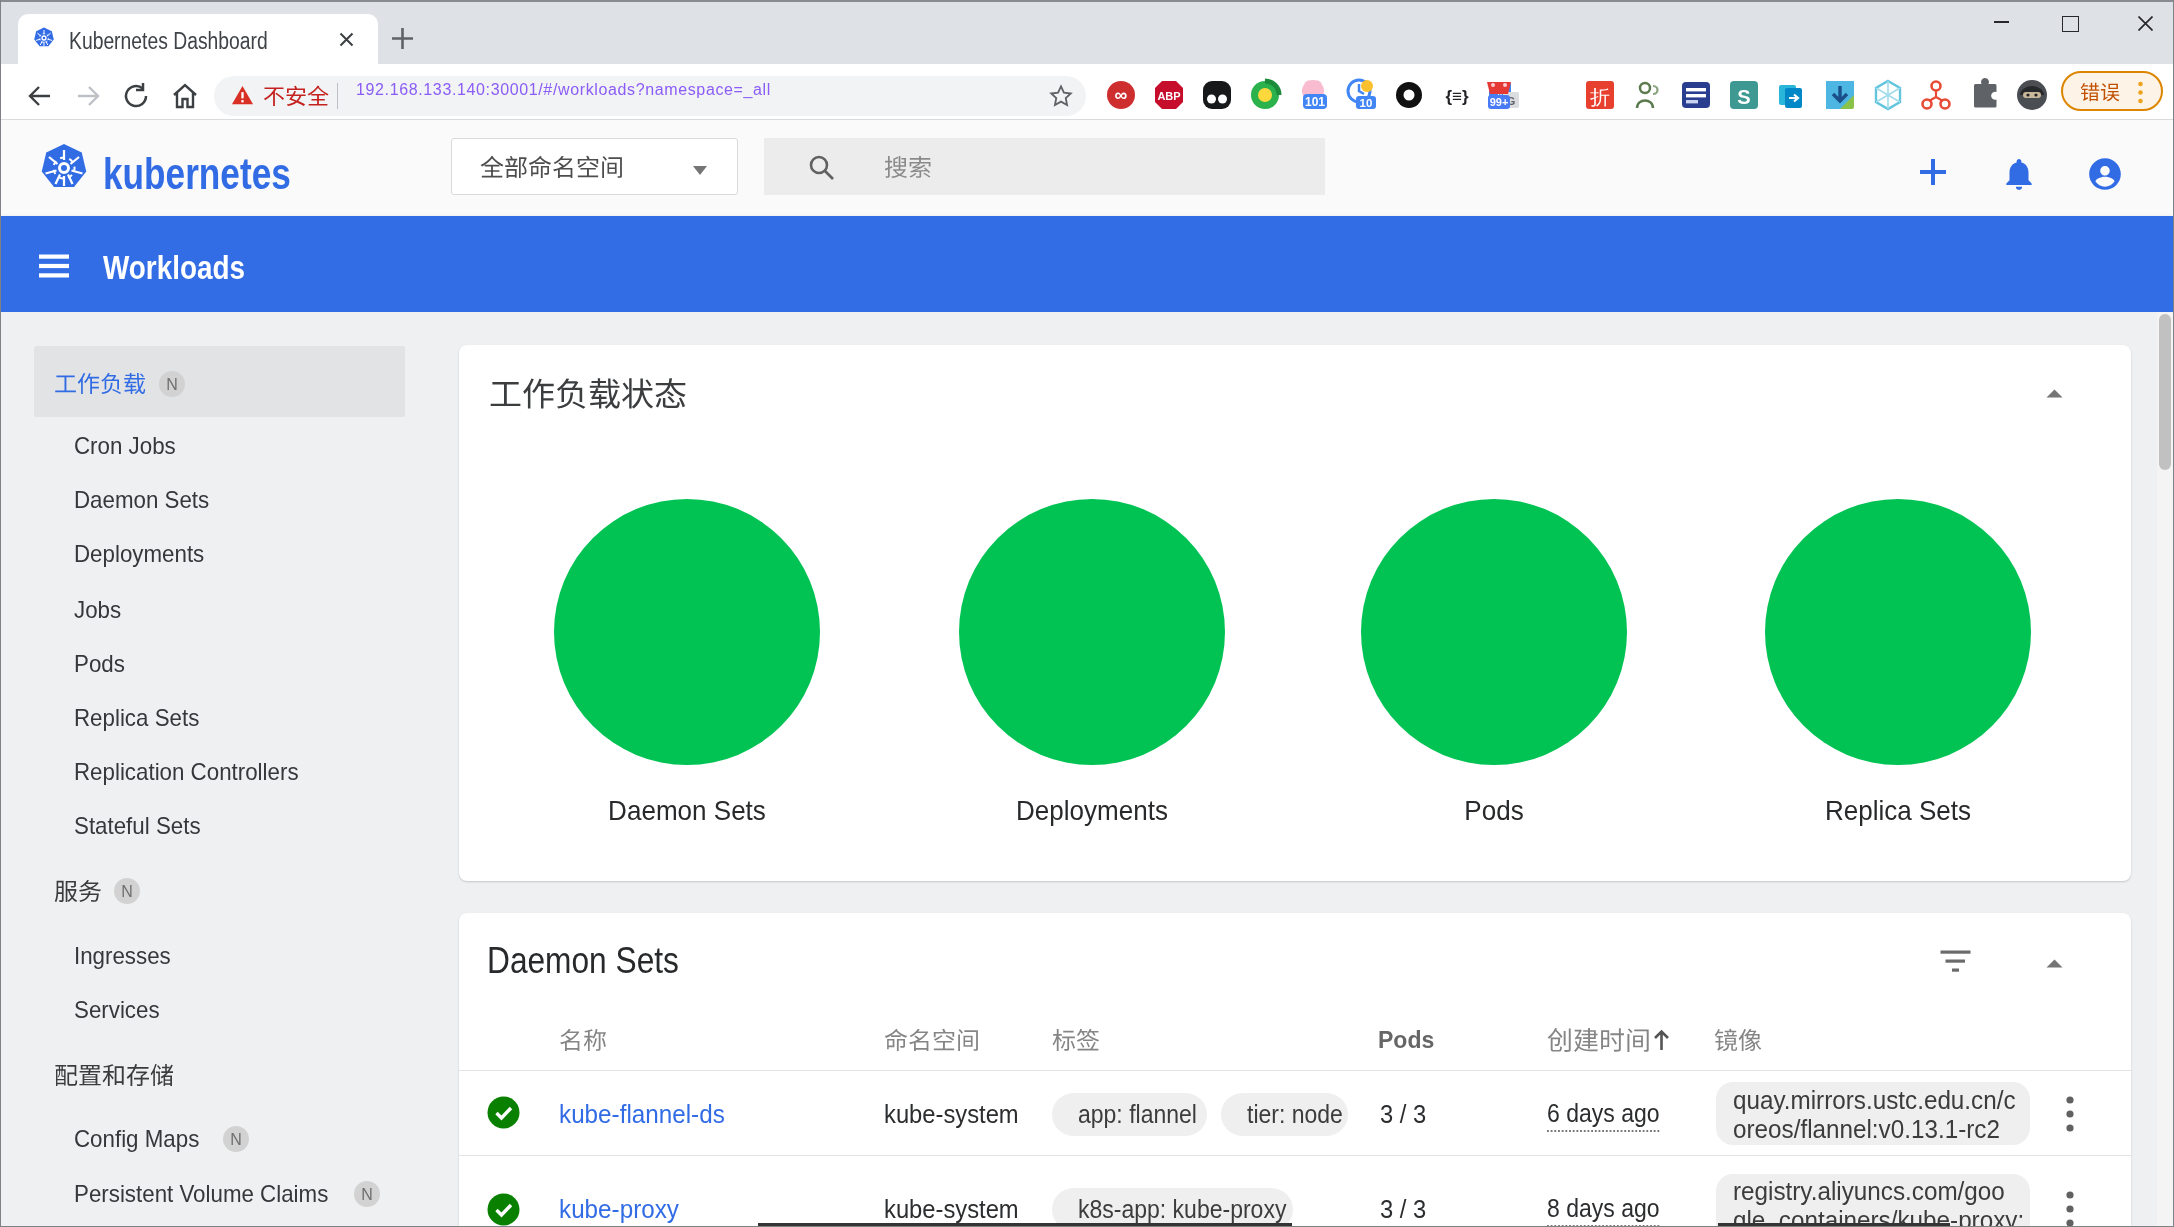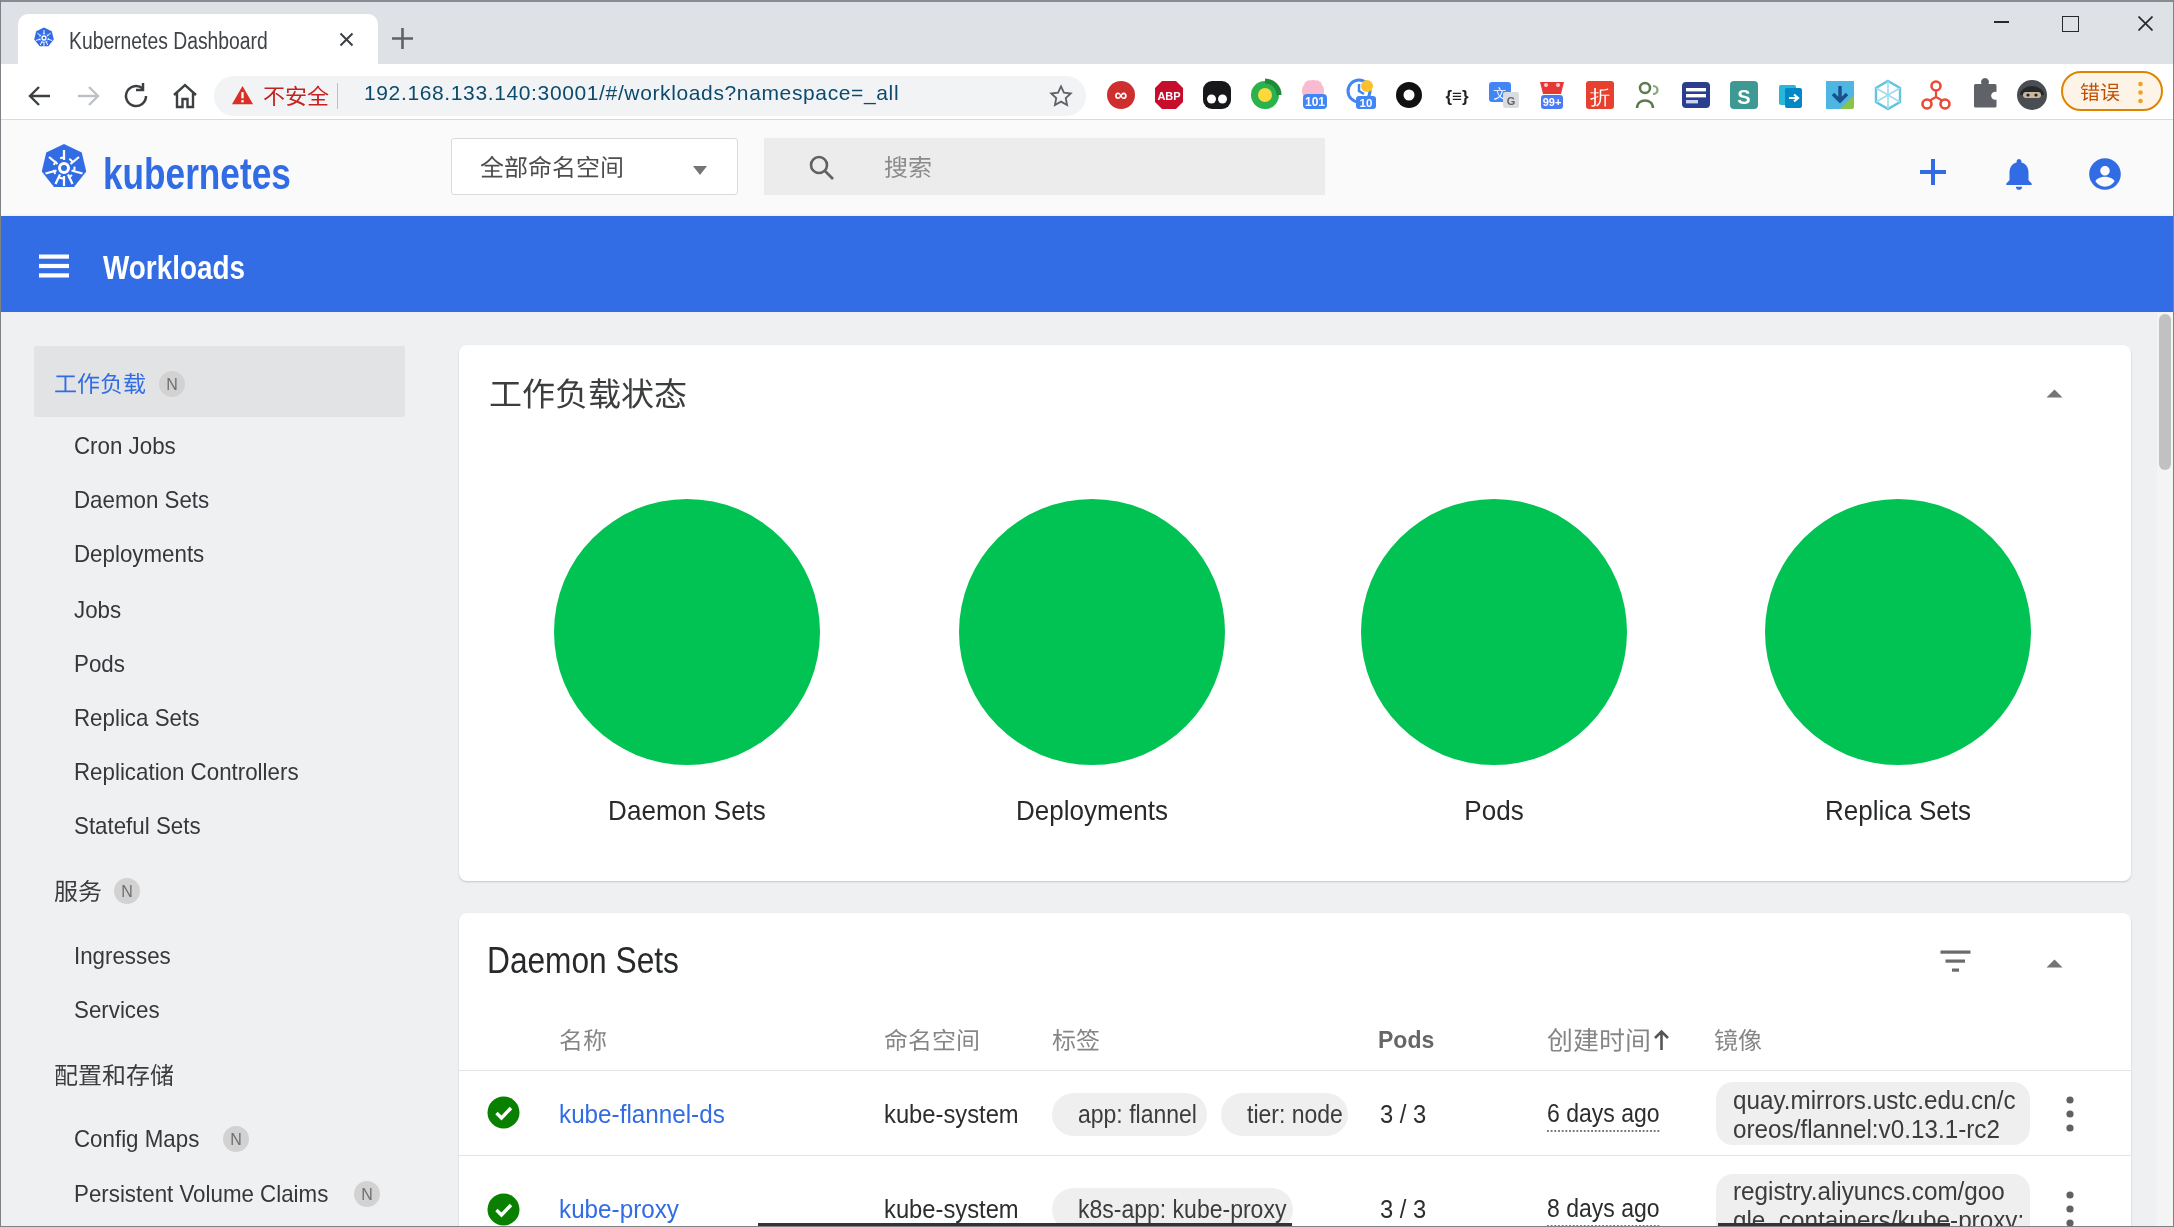--- a/index.html
+++ b/index.html
@@ -58,21 +58,21 @@
 <svg class="a" style="left:231px;top:84px" width="23" height="23" viewBox="0 0 24 24">
     <path d="M12 2 L23 21 H1 Z" fill="#d93025"></path>
     <rect x="10.8" y="8.5" width="2.4" height="6.5" fill="#fff"></rect>
     <rect x="10.8" y="16.8" width="2.4" height="2.4" fill="#fff"></rect>
   </svg>
 
 <svg class="a" style="left:263px;top:85px;" width="68" height="27" viewBox="0 0 68 27">
     <path d="M12.3 8.8C14.9 10.6 18.2 13.2 19.8 14.9L21.1 13.6C19.5 11.9 16.1 9.5 13.5 7.8ZM1.5 2.4V4.1H11.3C9.1 7.9 5.3 11.6 1 13.8C1.3 14.1 1.8 14.8 2.1 15.2C5.1 13.6 7.9 11.3 10.1 8.8V21.1H11.9V6.5C12.5 5.7 13 4.9 13.4 4.1H20.5V2.4Z M31.1 1.3C31.5 1.9 31.8 2.7 32.1 3.4H24V7.9H25.7V5H40.2V7.9H42V3.4H34.1C33.7 2.7 33.2 1.6 32.8 0.8ZM36.4 11C35.8 12.8 34.8 14.3 33.5 15.4C31.9 14.8 30.3 14.2 28.8 13.7C29.4 12.9 30 12 30.6 11ZM28.6 11C27.8 12.3 26.9 13.5 26.2 14.5C28.1 15.1 30.1 15.8 32 16.6C29.9 18 27.1 19 23.8 19.6C24.2 19.9 24.7 20.7 24.9 21.1C28.4 20.3 31.4 19.1 33.8 17.4C36.6 18.6 39.1 19.9 40.7 21L42.1 19.5C40.4 18.5 37.9 17.2 35.2 16.1C36.5 14.8 37.6 13.1 38.3 11H42.6V9.5H31.5C32.1 8.4 32.6 7.3 33 6.2L31.3 5.9C30.8 7 30.2 8.2 29.5 9.5H23.5V11Z M54.8 0.6C52.6 4.1 48.6 7.4 44.6 9.2C45 9.5 45.5 10.1 45.7 10.5C46.6 10.1 47.5 9.6 48.3 9V10.5H54.1V13.9H48.5V15.4H54.1V19H45.7V20.5H64.4V19H55.9V15.4H61.8V13.9H55.9V10.5H61.8V9C62.6 9.6 63.5 10.1 64.3 10.6C64.6 10.1 65.1 9.6 65.5 9.2C61.9 7.3 58.7 5.1 55.9 1.9L56.3 1.3ZM48.4 9C50.9 7.4 53.2 5.3 55 3.1C57.1 5.5 59.3 7.3 61.8 9Z" fill="#c5221f"></path>
   </svg>
 <div class="a" style="left:337px;top:83px;width:1px;height:26px;background:#bcc0c4"></div>
-<div class="a" style="left:364px;top:81px;font-size:21px;color:#0c4a6e;letter-spacing:0.63px">192.168.133.140:30001/#/workloads?namespace=_all</div>
+<div class="a" style="left:356px;top:81px;font-size:16px;color:#8b5cf6;letter-spacing:0.63px">192.168.133.140:30001/#/workloads?namespace=_all</div>
 <svg class="a" style="left:1048px;top:83px" width="26" height="26" viewBox="0 0 24 24">
     <path d="M12 3.2 L14.7 8.9 L21 9.7 L16.4 14 L17.6 20.3 L12 17.2 L6.4 20.3 L7.6 14 L3 9.7 L9.3 8.9 Z" fill="none" stroke="#5f6368" stroke-width="1.7"></path>
   </svg>
 
 <div class="a" style="left:1104px;top:78px;width:34px;height:34px"><svg width="34" height="34" viewBox="0 0 34 34">
       <circle cx="17" cy="17" r="14" fill="#cf2e2e"></circle>
       <text x="17" y="23" font-size="18" fill="#fff" text-anchor="middle" font-weight="bold">∞</text>
     </svg></div>
 <div class="a" style="left:1152px;top:78px;width:34px;height:34px"><svg width="34" height="34" viewBox="0 0 34 34">
       <polygon points="10,3 24,3 31,10 31,24 24,31 10,31 3,24 3,10" fill="#c70d2c"></polygon>
@@ -108,21 +108,21 @@
     </svg></div>
 <div class="a" style="left:1440px;top:78px;width:34px;height:34px"><svg width="34" height="34" viewBox="0 0 34 34">
       <text x="17" y="24" font-size="17" fill="#202124" text-anchor="middle" font-weight="bold">{≡}</text>
     </svg></div>
 <div class="a" style="left:1487px;top:78px;width:34px;height:34px"><svg width="34" height="34" viewBox="0 0 34 34">
       <rect x="2" y="4" width="22" height="20" rx="3" fill="#4285f4"></rect>
       <text x="13" y="19.5" font-size="13" fill="#fff" text-anchor="middle">文</text>
       <rect x="16" y="14" width="16" height="16" rx="2" fill="#dadce0"></rect>
       <text x="24" y="26.5" font-size="11" fill="#5f6368" text-anchor="middle" font-weight="bold">G</text>
     </svg></div>
-<div class="a" style="left:1535px;top:78px;width:34px;height:34px"><svg width="34" height="34" viewBox="0 0 34 34">
+<div class="a" style="left:1482px;top:78px;width:34px;height:34px"><svg width="34" height="34" viewBox="0 0 34 34">
       <path d="M5 4 H29 L26 16 H8 Z" fill="#e53935"></path>
       <circle cx="11" cy="7" r="2" fill="#ffcdd2"></circle>
       <circle cx="23" cy="7" r="2" fill="#ffcdd2"></circle>
       <rect x="6" y="17" width="22" height="14" rx="3" fill="#4a7bf7"></rect>
       <text x="17" y="28" font-size="11" fill="#fff" text-anchor="middle" font-weight="bold">99+</text>
     </svg></div>
 <div class="a" style="left:1583px;top:78px;width:34px;height:34px"><svg width="34" height="34" viewBox="0 0 34 34">
       <rect x="3" y="3" width="28" height="28" rx="3" fill="#e8402e"></rect>
       <text x="17" y="26" font-size="20" fill="#fff" text-anchor="middle">折</text>
     </svg></div>

